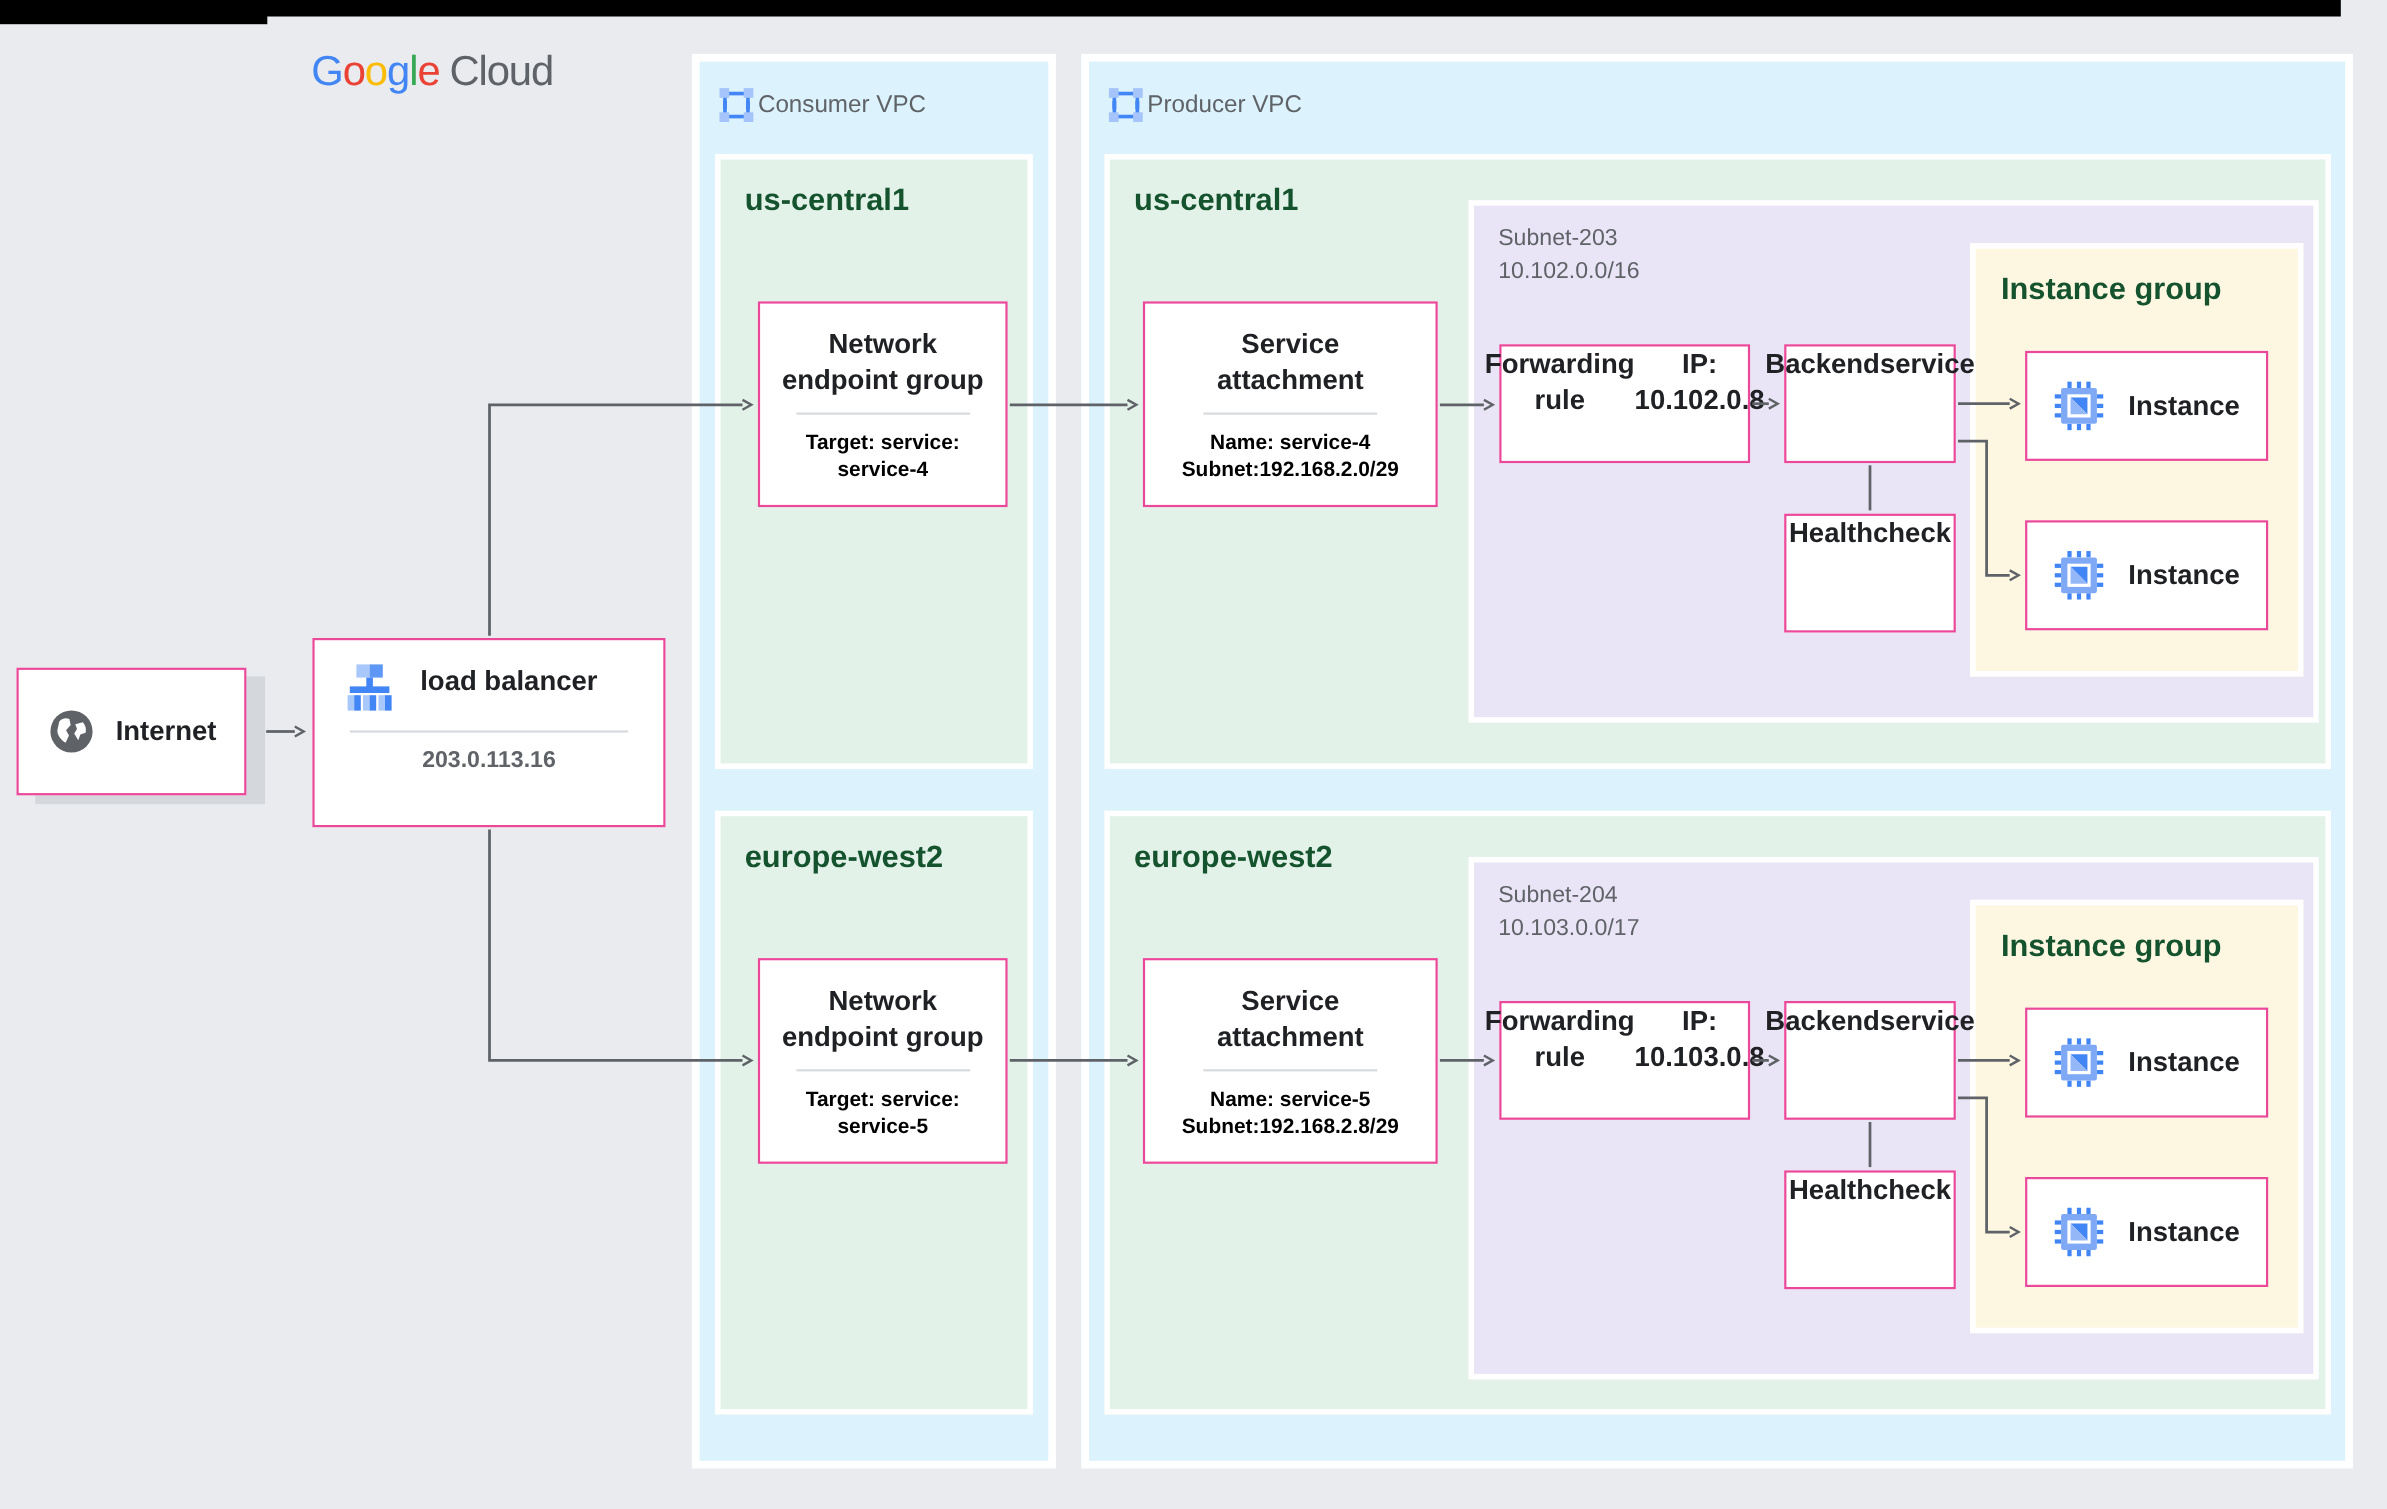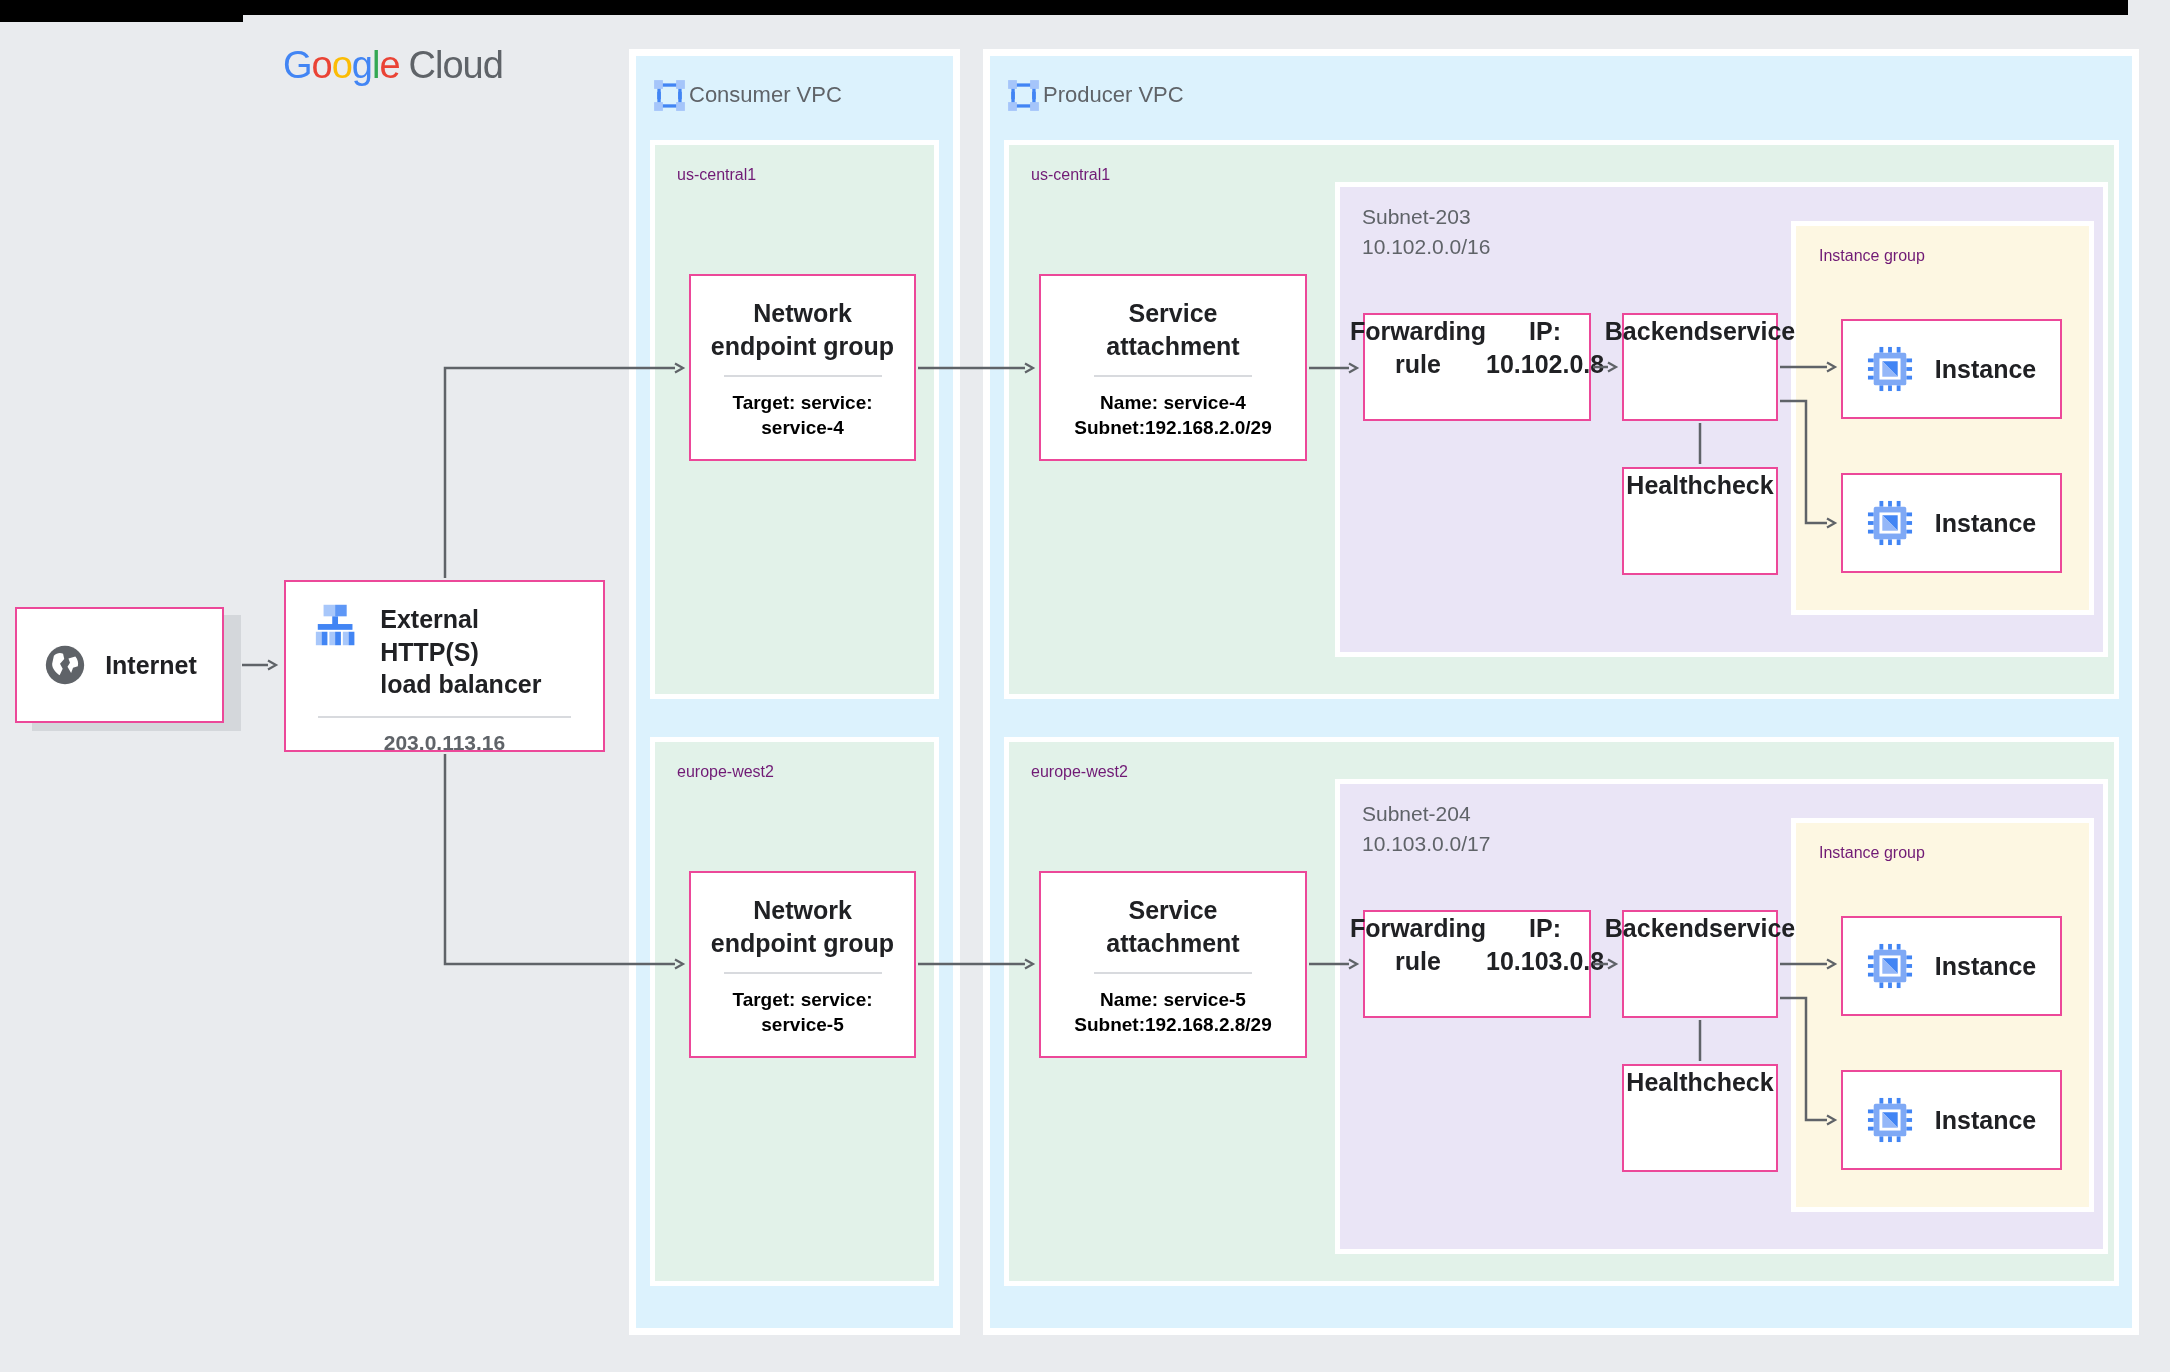--- a/index.html
+++ b/index.html
@@ -7,21 +7,21 @@
          font-family:"Liberation Sans",sans-serif;overflow:hidden;padding-left:28px;}
   .abs{position:absolute;box-sizing:border-box;}
   .topbar{background:#000;}
   .logo{font-size:38px;font-weight:500;letter-spacing:-1px;white-space:nowrap;}
   .logo .cloud{color:#5f6368;margin-left:9px;}
   .panel{background:#dcf2fd;border:7px solid #fff;}
   .region{background:#e2f2e9;border:5px solid #fff;}
   .subnet{background:#eae5f6;border:5px solid #fff;}
   .igroup{background:#fdf7e2;border:5px solid #fff;}
   .vpc-hdr{display:flex;align-items:center;gap:3px;font-size:22px;color:#5f6368;}
-  .zone-label{font-size:16px;color:#701a75;}
+  .zone-label{font-size:28px;color:#14532d;font-weight:bold;}
   .subnet-label{font-size:21px;color:#5f6368;line-height:1.45;}
   .node{background:#fff;border:2px solid #ec4899;font-weight:bold;}
   .card{text-align:center;padding-top:21px;}
   .card .t{font-size:25px;color:#202124;line-height:1.3;}
   .card .dv{width:158px;margin:13px auto 13px;border-top:2px solid #d8dade;height:0;}
   .card .s{font-size:19px;color:#000000;line-height:1.33;}
   .simple{display:flex;flex-direction:row;justify-content:center;text-align:center;
           font-size:25px;color:#202124;line-height:1.33;}
   .inst{display:flex;align-items:center;justify-content:center;gap:22px;
         font-size:25px;color:#202124;}
@@ -123,21 +123,20 @@
         <rect x="21" y="15" width="6" height="9" fill="#4285f4"></rect>
         <rect x="6" y="23" width="36" height="6" fill="#4285f4"></rect>
         <rect x="4" y="31" width="6" height="14" fill="#a8c7fa"></rect>
           <rect x="10" y="31" width="6" height="14" fill="#4285f4"></rect>
         <rect x="18" y="31" width="6" height="14" fill="#a8c7fa"></rect>
           <rect x="24" y="31" width="6" height="14" fill="#4285f4"></rect>
         <rect x="32" y="31" width="6" height="14" fill="#a8c7fa"></rect>
           <rect x="38" y="31" width="6" height="14" fill="#4285f4"></rect>
       </svg>
       <div class="lb-title">
-        <div>External HTTP(S)</div>
         <div>load balancer</div>
       </div>
     </div>
     <div class="lb-div"></div>
     <div class="lb-ip">203.0.113.16</div>
   </div>
 
   <div class="abs node card" style="left:689px;top:274px;width:227px;height:187px">
     <div class="t">Network</div>
     <div class="t">endpoint group</div>

